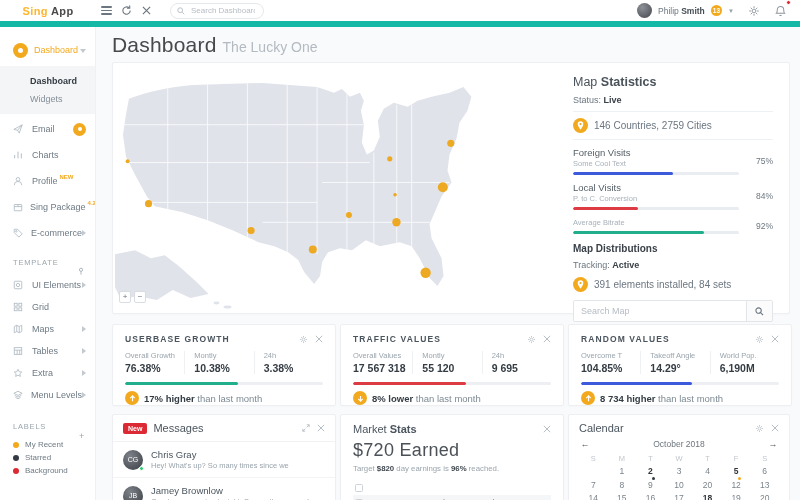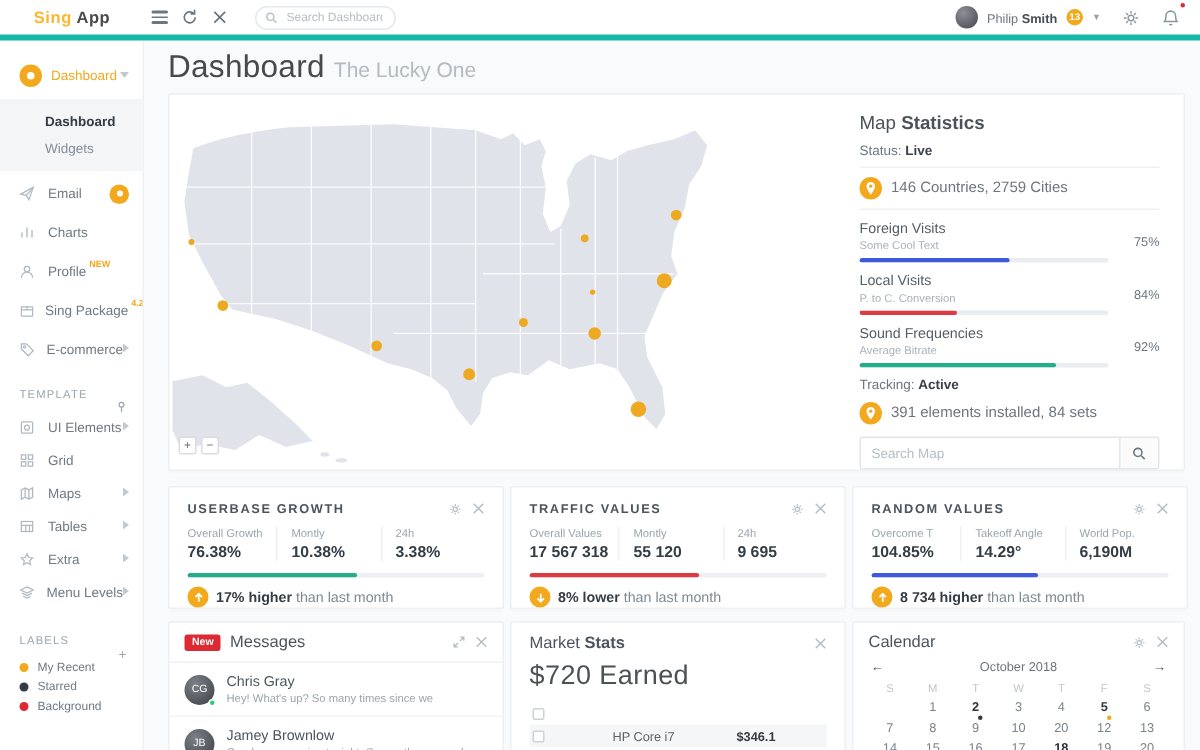--- a/index.html
+++ b/index.html
@@ -1,20 +1,20 @@
 <!DOCTYPE html>
 <html><head>
 <meta charset="utf-8">
 <style>
   html,body{margin:0;padding:0;background:#e8e8e8;}
   *{box-sizing:border-box;font-family:"Liberation Sans",sans-serif;}
   #app{position:relative;width:800px;height:500px;background:#f9fafb;overflow:hidden;}
 
   
-  #hdr{position:absolute;top:0;left:0;width:800px;height:27px;background:#fff;border-bottom:4px solid #14b8a6;display:flex;align-items:center;z-index:5;}
+  #hdr{position:absolute;top:0;left:0;width:800px;height:27px;background:#fff;border-bottom:6px solid #14b8a6;display:flex;align-items:center;z-index:5;}
   .logo{width:96px;text-align:center;font-size:11px;letter-spacing:.4px;color:#4a4a4a;font-weight:700;}
   .logo .accent{color:#fdb62c;font-weight:700;}
   .hdr-ic{display:inline-flex;align-items:center;justify-content:center;width:20px;height:20px;cursor:pointer;color:#6b7680;}
   .hamb{display:inline-block;width:11px;}
   .hamb i{display:block;height:1.4px;background:#6b7680;margin:2px 0;border-radius:1px;}
   .search-box{display:flex;align-items:center;margin-left:14px;width:94px;height:16px;border:1px solid #e5e8ec;border-radius:9px;background:#fff;padding:0 6px;}
   .search-box input{border:0;outline:0;width:100%;font-size:8px;color:#555;background:transparent;}
   .search-box input::placeholder{color:#b6bdc4;}
   .hdr-right{margin-left:auto;display:flex;align-items:center;gap:6px;padding-right:10px;}
   .avatar{width:15px;height:15px;border-radius:50%;background:radial-gradient(circle at 35% 30%,#8d9097,#43464d);}
@@ -413,29 +413,29 @@
               <div class="pt">Local Visits</div>
               <div class="ps">P. to C. Conversion</div>
               <div class="track">
                 <div class="fill" style="width:39%;background:#dd3b44"></div>
               </div>
             </div>
             <div class="pv">84%</div>
           </div>
           <div class="pgroup">
             <div class="pl">
-              <div class="pt">Sound Frequencies</div>
               <div class="ps">Average Bitrate</div>
               <div class="track">
                 <div class="fill" style="width:79%;background:#21ae8c"></div>
               </div>
             </div>
             <div class="pv">92%</div>
           </div>
         </div>
+      <div class="ms-line" style="margin-top:9px;font-size:10px;"><b>Map Distributions</b></div>
       <div class="ms-line"><span>Tracking: </span><b>Active</b></div>
       <div class="ms-row" style="margin-top:7px;">
         <span class="ocircle">
           <svg width="7" height="9" viewBox="0 0 10 12">
               <path d="M5 0a4 4 0 0 0-4 4c0 3 4 8 4 8s4-5 4-8a4 4 0 0 0-4-4z" fill="#fff"></path>
               <circle cx="5" cy="4" r="1.6" fill="#f2a91e"></circle>
             </svg>
         </span>
         <span>391 elements installed, 84 sets</span>
       </div>
@@ -623,20 +623,21 @@
       <span class="m-title"><span>Market </span><b>Stats</b></span>
       <span class="w-icons">
         <span>
             <svg width="8" height="8" viewBox="0 0 10 10" stroke="#b3bcc3" stroke-width="1.2">
               <path d="M1 1l8 8M9 1l-8 8"></path>
             </svg>
           </span>
       </span>
     </div>
     <div class="earned">$720 Earned</div>
+    <div class="target" id="target-line">Target <b>$820</b> day earnings is <b>96%</b> reached.</div>
     <div class="mtable">
       <div class="mrow">
           <span class="cbx"></span>
         </div>
       <div id="market-rows">
           <div class="mrow stripe">
             <span class="cbx"></span>
             <span class="nm">HP Core i7</span>
             <span class="pr">$346.1</span>
           </div>

